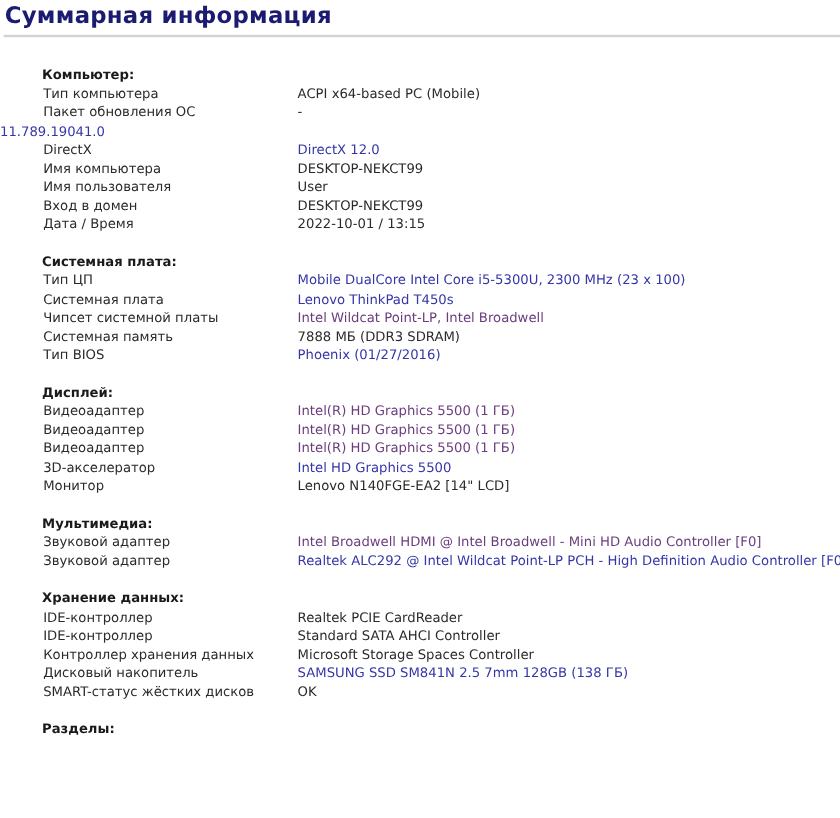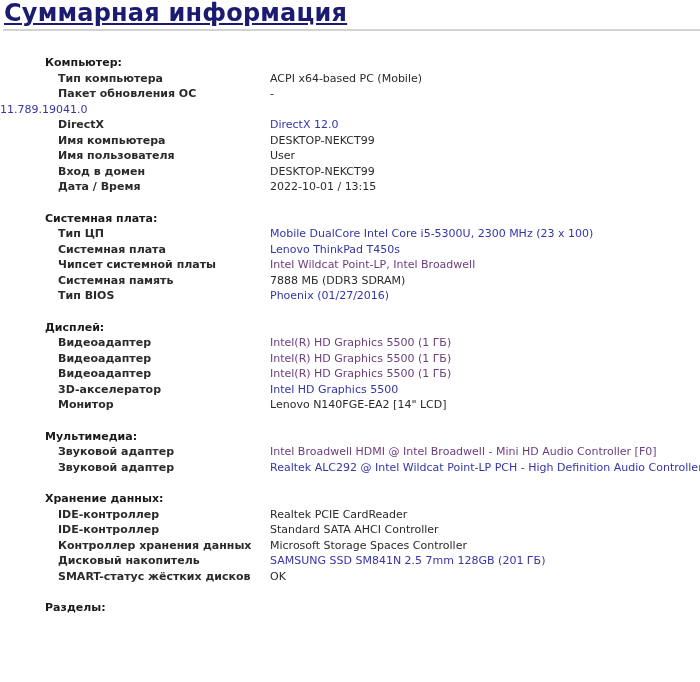--- a/index.html
+++ b/index.html
@@ -16,62 +16,60 @@
       color: #1a1a1a;
       position: relative;
     }
     .page-title {
       position: absolute;
       left: 4px;
       top: 0px;
       margin: 0;
       font-family: "DejaVu Sans", sans-serif;
       font-weight: bold;
-      font-size: 24px;
+      font-size: 19px;
       letter-spacing: 0.2px;
       color: #1b1b72;
       line-height: 26px;
-      text-decoration: underline;
     }
     .title-rule {
       position: absolute;
       left: 3px;
       top: 29px;
       width: 697px;
       height: 2px;
       background: #d2d2d2;
     }
     .content {
       position: absolute;
       left: 0;
       top: 55px;
       width: 700px;
     }
     .section {
       margin-bottom: 16px;
     }
     .section-header {
-      padding-left: 45px;
+      padding-left: 35px;
       font-weight: bold;
       font-size: 11px;
       line-height: 15.5px;
       color: #1a1a1a;
     }
     .row {
       display: flex;
       line-height: 15.5px;
       height: 15.5px;
       white-space: nowrap;
     }
     .row .label {
       width: 212px;
-      padding-left: 58px;
+      padding-left: 36px;
       color: #2a2a2a;
       flex: none;
-      font-weight: bold;
     }
     .row .value {
       color: #2a2a2a;
     }
     .value.link {
       color: #3535a8;
       cursor: pointer;
     }
     .value.visited {
       color: #6b3d7e;
@@ -195,21 +193,21 @@
         <div class="row">
       <span class="label">IDE-контроллер</span>
       <span class="value">Standard SATA AHCI Controller</span>
     </div>
         <div class="row">
       <span class="label">Контроллер хранения данных</span>
       <span class="value">Microsoft Storage Spaces Controller</span>
     </div>
         <div class="row">
       <span class="label">Дисковый накопитель</span>
-      <span class="value link">SAMSUNG SSD SM841N 2.5 7mm 128GB (201 ГБ)</span>
+      <span class="value link">SAMSUNG SSD SM841N 2.5 7mm 128GB (138 ГБ)</span>
     </div>
         <div class="row">
       <span class="label">SMART-статус жёстких дисков</span>
       <span class="value">OK</span>
     </div>
       </div>
     </div>
     <div class="section">
       <div class="section-header">Разделы:</div>
     </div>

